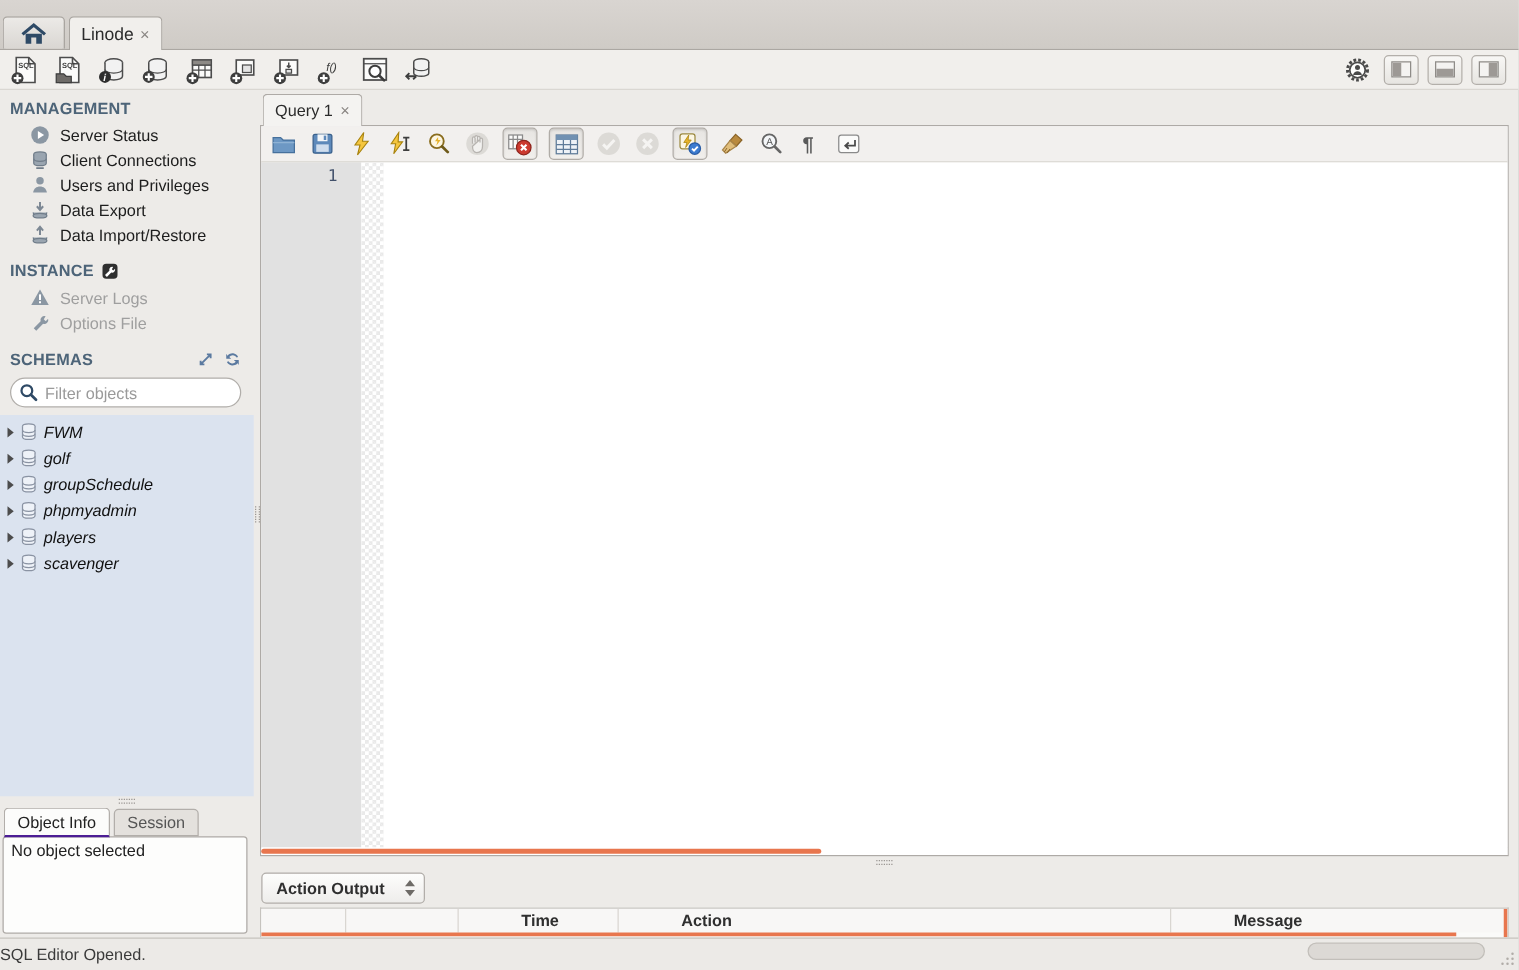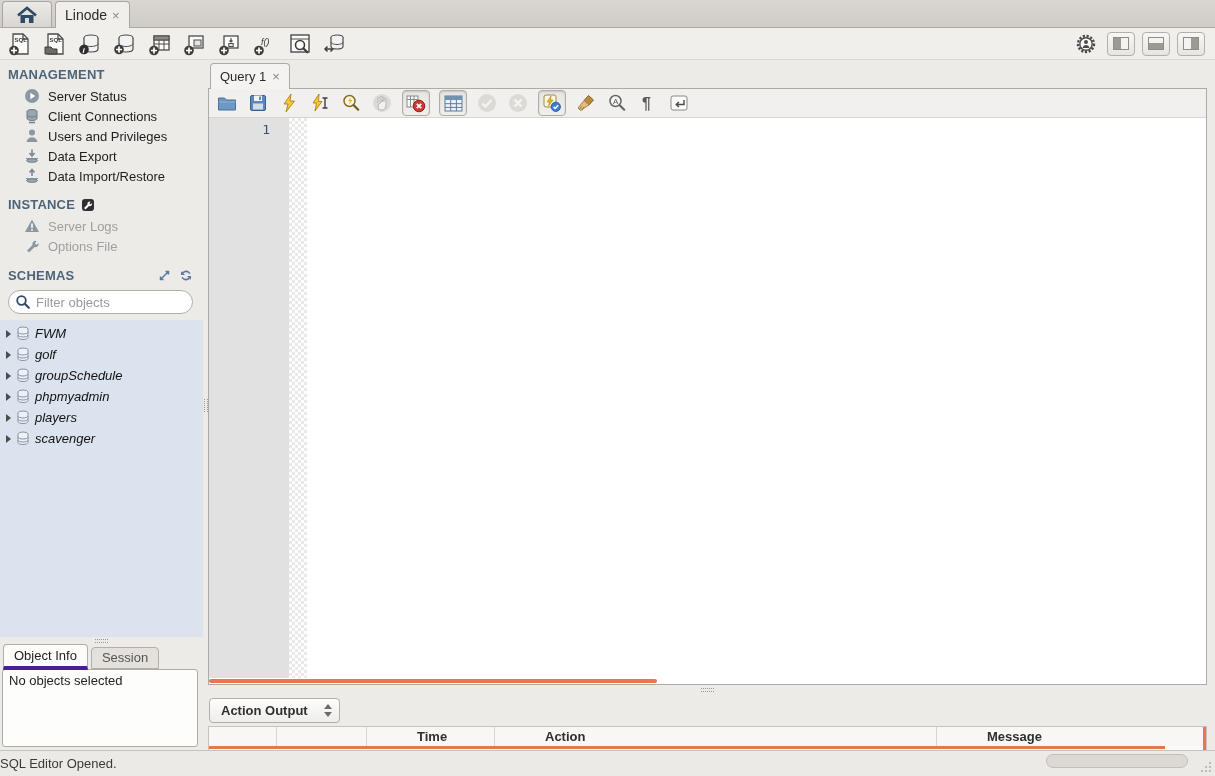--- a/index.html
+++ b/index.html
@@ -3,21 +3,21 @@
 <meta charset="utf-8">
 <style>
   * { margin:0; padding:0; box-sizing:border-box; }
   html,body { background:#c8c5c1; }
   .app {
     width:1215px; height:776px; position:relative; overflow:hidden;
     font-family:"Liberation Sans","DejaVu Sans",sans-serif; font-size:13px; color:#2b2b2b;
     background:#edebe8; display:flex; flex-direction:column;
   }
   
-  .tabstrip { height:28px; background:linear-gradient(#d9d5d1,#cfcbc6); border-bottom:1px solid #aba7a2;
+  .tabstrip { height:40px; background:linear-gradient(#d9d5d1,#cfcbc6); border-bottom:1px solid #aba7a2;
     display:flex; align-items:flex-end; padding-left:2px; flex:0 0 auto; }
   .tab-home { width:50px; height:26px; background:linear-gradient(#eceae7,#d9d6d2); border:1px solid #a9a5a0;
     border-bottom:none; border-radius:4px 4px 0 0; display:flex; align-items:center; justify-content:center; }
   .tab-conn { height:27px; margin-left:3px; background:#f1efec; border:1px solid #a9a5a0; border-bottom:none;
     border-radius:4px 4px 0 0; display:flex; align-items:center; gap:5px; padding:0 9px; font-size:14px; margin-bottom:-1px; }
   .tab-close { color:#8a8683; font-size:13px; cursor:default; }
   
   .main-toolbar { height:32px; background:#f1efec; border-bottom:1px solid #dad7d2;
     display:flex; align-items:center; padding:0 10px 0 6px; gap:7px; flex:0 0 auto; }
   .tbi { width:28px; height:26px; display:flex; align-items:center; justify-content:center; }
@@ -46,21 +46,21 @@
     padding:0 8px 0 27px; font:13px "Liberation Sans",sans-serif; color:#333; background:#fff; outline:none; }
   .filter-input::placeholder { color:#9a9a9a; }
   .filter-mag { position:absolute; left:7px; top:4px; }
   .schema-list { flex:1; background:#dbe3ef; min-height:0; overflow:hidden; padding-top:3px;font-style:italic; }
   .schema-row { display:flex; align-items:center; gap:5px; height:21px; padding-left:6px; color:#111; }
   .tri-right { width:0; height:0; border-left:5px solid #4c4c4c; border-top:4px solid transparent; border-bottom:4px solid transparent; flex:0 0 auto; }
   .side-splitter { height:7px; display:flex; align-items:center; justify-content:center; flex:0 0 auto; }
   .grip-h { width:13px; height:4px; border-top:1px dotted #9b9793; border-bottom:1px dotted #9b9793; }
   .info-tabs { height:25px; display:flex; align-items:flex-end; padding-left:3px; flex:0 0 auto; }
   .info-tab { padding:3px 10px 3px; border:1px solid #b2aeaa; border-radius:4px 4px 0 0; font-size:13px; }
-  .info-tab.active { background:#fcfcfb; border-bottom:4px solid #4c1d95; margin-bottom:-1px; z-index:2; color:#222; }
+  .info-tab.active { background:#fcfcfb; border-bottom:2px solid #4c1d95; margin-bottom:-1px; z-index:2; color:#222; }
   .info-tab.inactive { background:#e4e1dd; color:#555; margin-left:3px; height:22px; padding-top:2px; }
   .info-panel { height:78px; margin:0 5px 3px 2px; background:#fdfdfc; border:1px solid #aeaaa6; border-radius:3px;
     padding:3px 6px; color:#222; flex:0 0 auto; }
   
   .vsplit { width:5px; flex:0 0 auto; display:flex; align-items:center; justify-content:center; }
   .grip-v { width:4px; height:13px; border-left:1px dotted #9b9793; border-right:1px dotted #9b9793; }
   
   .main { flex:1; display:flex; flex-direction:column; min-width:0; padding-right:8px; }
   .qtab-row { height:28px; display:flex; align-items:flex-end; padding-left:2px; flex:0 0 auto; }
   .qtab { height:26px; background:#f4f3f1; border:1px solid #aeaaa6; border-bottom:none; border-radius:4px 4px 0 0;
@@ -374,21 +374,21 @@
       </div>
 
       <div class="side-splitter">
         <div class="grip-h"></div>
       </div>
       <div class="info-tabs">
         <div class="info-tab active">Object Info</div>
         <div class="info-tab inactive">Session</div>
       </div>
       <div class="info-panel">
-        <span>No objects selected</span>
+        <span>No object selected</span>
       </div>
     </aside>
 
     <div class="vsplit">
       <div class="grip-v"></div>
     </div>
 
     <main class="main">
       <div class="qtab-row">
         <div class="qtab">

